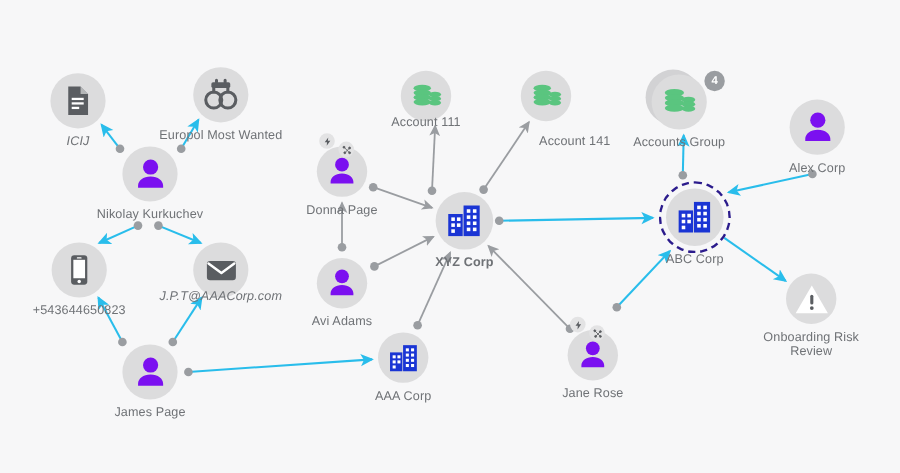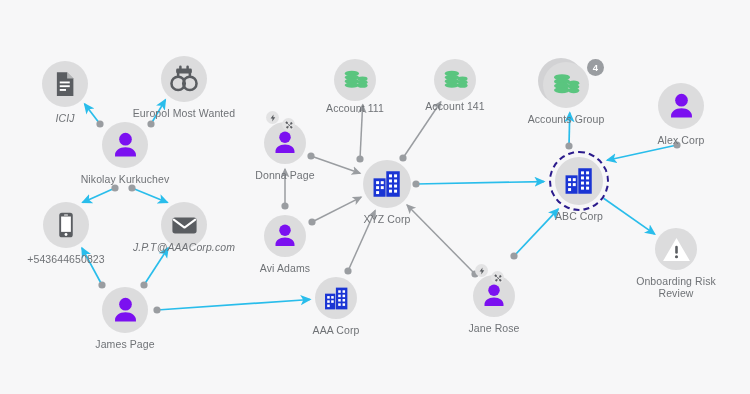--- a/index.html
+++ b/index.html
@@ -262,41 +262,41 @@
           <ellipse cx="9" cy="15.8" rx="6" ry="2.3"></ellipse>
         </g>
         <g>
           <ellipse cx="17.8" cy="10.6" rx="4.2" ry="1.9"></ellipse>
           <ellipse cx="17.8" cy="13.4" rx="4.2" ry="1.9"></ellipse>
           <ellipse cx="17.8" cy="16.2" rx="4.2" ry="1.9"></ellipse>
         </g>
             </svg>
           </span>
     </div>
-        <div class="node-label" style="top:22px;">Account 111</div>
+        <div class="node-label" style="top:16px;">Account 111</div>
       </div>
       <div class="node" style="left: 455px; top: 80px;">
         <div class="node-disc" style="width:42px;height:42px;">
       <span style="display:flex;line-height:0;">
             <svg width="29" height="29" viewBox="0 0 24 24" fill="#5ac57f">
         <g>
           <ellipse cx="9" cy="6.2" rx="6" ry="2.3"></ellipse>
           <ellipse cx="9" cy="9.4" rx="6" ry="2.3"></ellipse>
           <ellipse cx="9" cy="12.6" rx="6" ry="2.3"></ellipse>
           <ellipse cx="9" cy="15.8" rx="6" ry="2.3"></ellipse>
         </g>
         <g>
           <ellipse cx="17.8" cy="10.6" rx="4.2" ry="1.9"></ellipse>
           <ellipse cx="17.8" cy="13.4" rx="4.2" ry="1.9"></ellipse>
           <ellipse cx="17.8" cy="16.2" rx="4.2" ry="1.9"></ellipse>
         </g>
             </svg>
           </span>
     </div>
-        <div class="node-label" style="top:20px;">Account 141</div>
+        <div class="node-label" style="top:32px;margin-left:24px;">Account 141</div>
       </div>
       <div class="node" style="left: 387px; top: 184px;">
         <div class="node-disc" style="width:48px;height:48px;">
       <span style="display:flex;line-height:0;">
             <svg width="34" height="34" viewBox="0 0 24 24">
         <rect x="2.5" y="8" width="8.5" height="13" fill="#1a35d4"></rect>
         <rect x="11.5" y="3" width="9.5" height="18" fill="#1a35d4"></rect>
         <g fill="#ffffff">
           <rect x="4.3" y="10" width="2.1" height="2.1"></rect>
                 <rect x="7.6" y="10" width="2.1" height="2.1"></rect>
@@ -308,21 +308,21 @@
           <rect x="13.4" y="8.8" width="2.1" height="2.1"></rect>
                 <rect x="17" y="8.8" width="2.1" height="2.1"></rect>
           <rect x="13.4" y="12.4" width="2.1" height="2.1"></rect>
                 <rect x="17" y="12.4" width="2.1" height="2.1"></rect>
           <rect x="13.4" y="16" width="2.1" height="2.1"></rect>
                 <rect x="17" y="16" width="2.1" height="2.1"></rect>
         </g>
             </svg>
           </span>
     </div>
-        <div class="node-label" style="top:29px;">XYZ Corp</div>
+        <div class="node-label" style="top:29px;font-weight:bold;">XYZ Corp</div>
       </div>
       <div class="node" style="left: 336px; top: 298px;">
         <div class="node-disc" style="width:42px;height:42px;">
       <span style="display:flex;line-height:0;">
             <svg width="29" height="29" viewBox="0 0 24 24">
         <rect x="2.5" y="8" width="8.5" height="13" fill="#1a35d4"></rect>
         <rect x="11.5" y="3" width="9.5" height="18" fill="#1a35d4"></rect>
         <g fill="#ffffff">
           <rect x="4.3" y="10" width="2.1" height="2.1"></rect>
                 <rect x="7.6" y="10" width="2.1" height="2.1"></rect>

